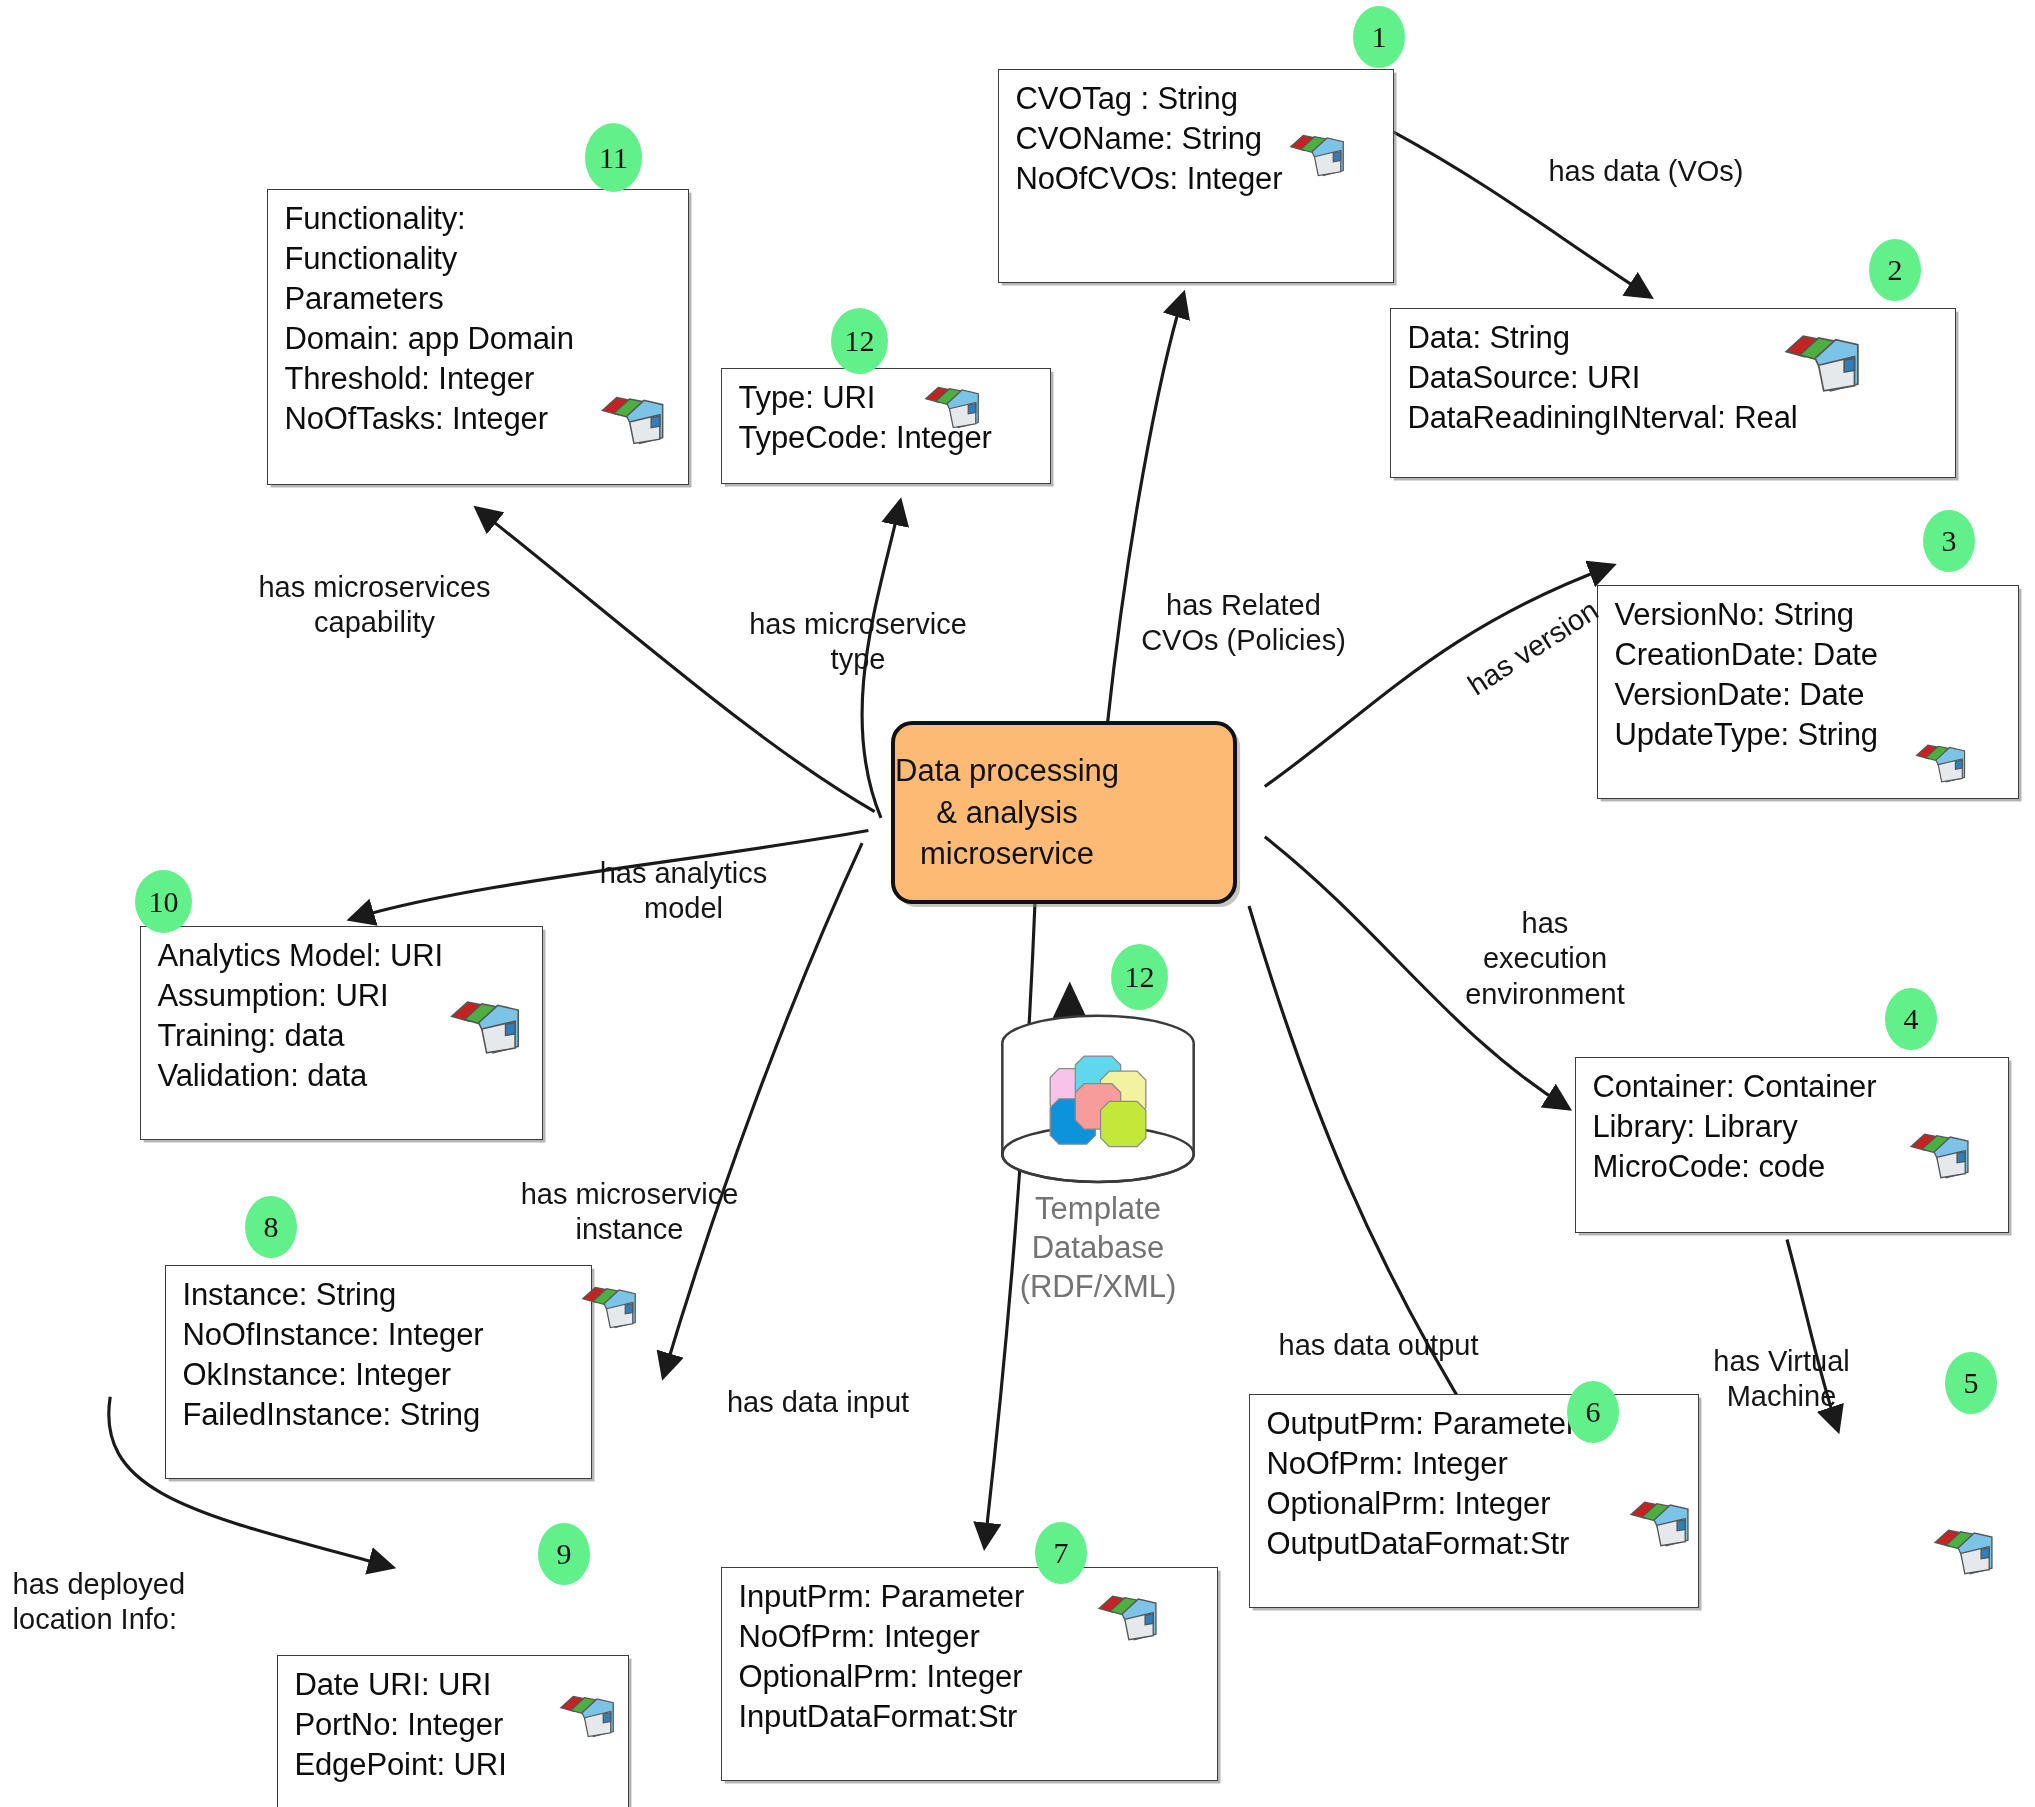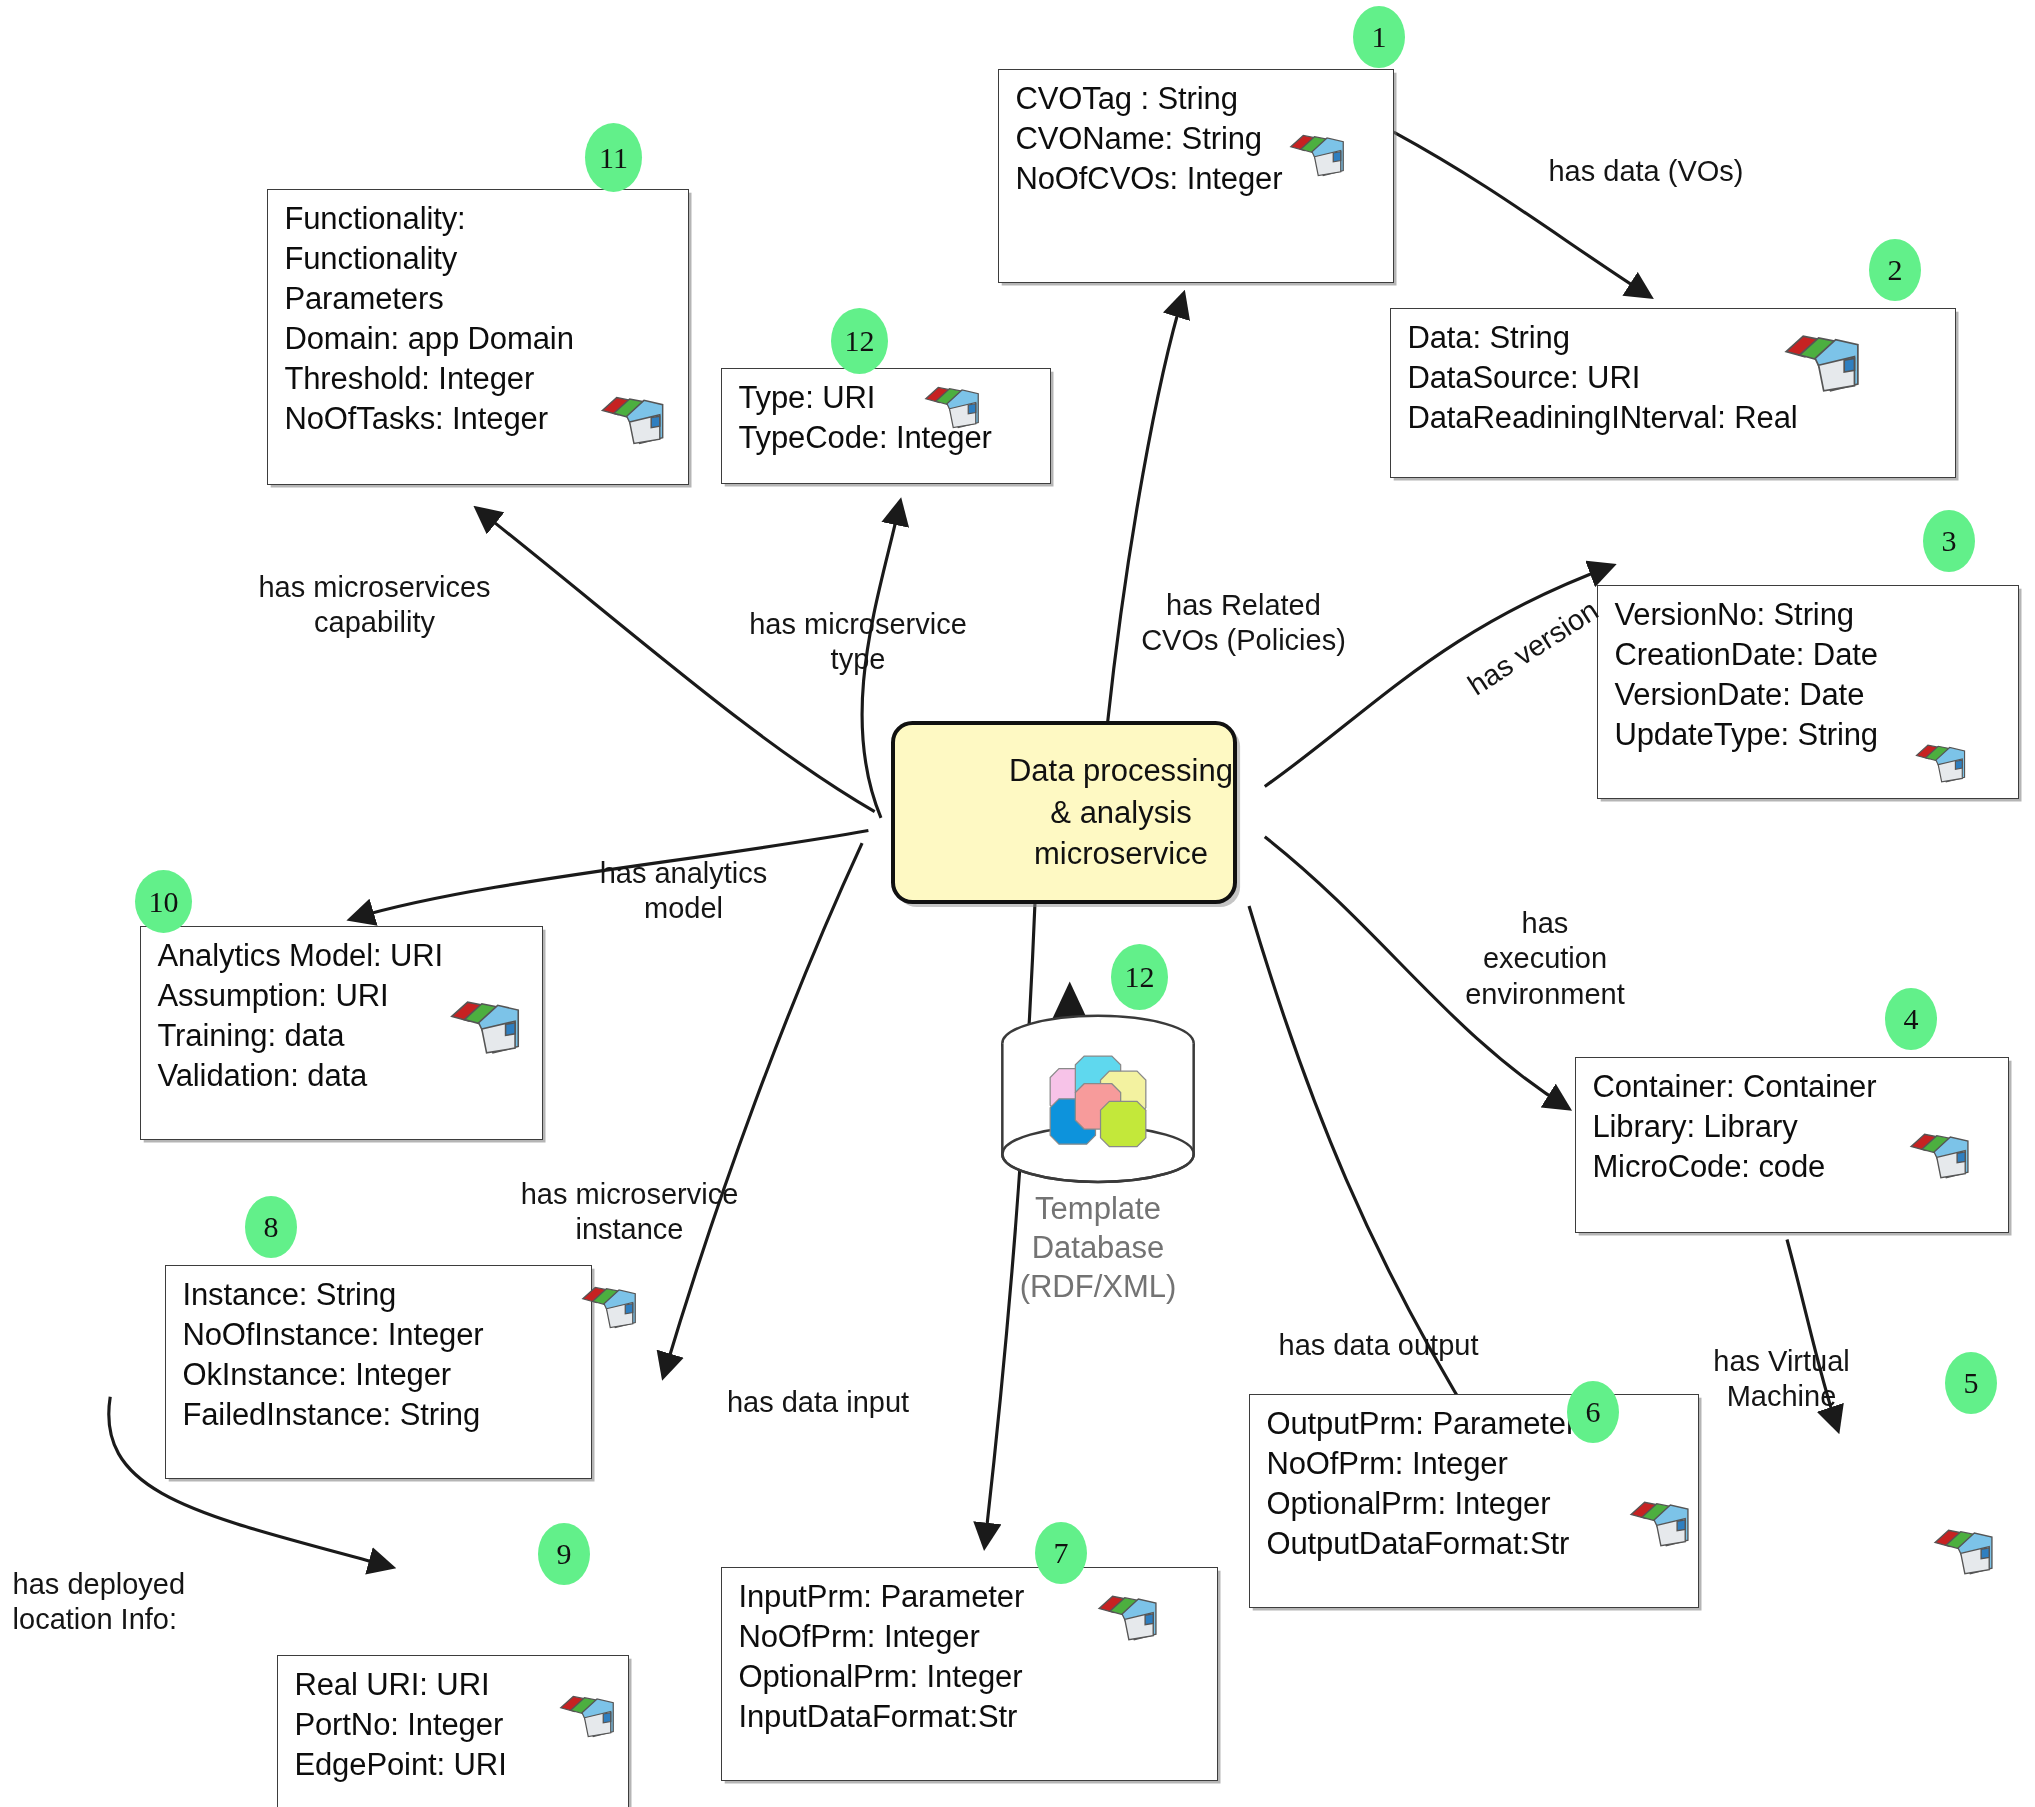--- a/index.html
+++ b/index.html
@@ -6,23 +6,23 @@
   body{font-family:"Liberation Sans","DejaVu Sans",sans-serif;}
   #canvas{position:relative;width:2035px;height:1807px;background:#fff;overflow:hidden;}
   #edges{position:absolute;left:0;top:0;width:2035px;height:1807px;}
 
   .ent{position:absolute;box-sizing:border-box;background:#fff;border:1.9px solid #3d3d3d;
        box-shadow:3.1px 3.1px 0 -0.6px rgba(120,120,120,.55);}
   .ent .lines{position:absolute;left:16.4px;top:8.8px;right:6.3px;
        font-size:31px;line-height:1.30;color:#0d0d0d;letter-spacing:-0.1px;white-space:nowrap;}
   .ent .lines div{height:40px;}
 
-  .center{position:absolute;box-sizing:border-box;background:#fef9c3;border:4.4px solid #111;
+  .center{position:absolute;box-sizing:border-box;background:#fdba74;border:4.4px solid #111;
        border-radius:21.4px;box-shadow:4.4px 4.4px 0 -1.3px rgba(140,140,140,.5);
-       display:flex;align-items:center;justify-content:flex-end;text-align:center;}
+       display:flex;align-items:center;justify-content:flex-start;text-align:center;}
   .center span{font-size:31px;line-height:1.35;color:#111;}
 
   .badge{position:absolute;border-radius:50%;background:#62f08a;color:#111;
        display:flex;align-items:center;justify-content:center;
        font-family:"Liberation Serif","DejaVu Serif",serif;font-size:30px;z-index:6;}
 
   .elabel{position:absolute;font-size:29px;line-height:1.22;color:#151515;
        text-align:center;white-space:pre;z-index:4;}
   .elabel.left{text-align:left;}
 
@@ -229,21 +229,21 @@
       <path d="M44,44 L86,34 L86,68 L50,74 z" fill="#e6e9ec"></path>
       <path d="M74,38 L86,36 L86,50 L74,52 z" fill="#2f7fc0"></path>
     </g>
   </svg>
   <div class="badge" style="left:245px;top:1196px;width:52px;height:62px;">
       <span>8</span>
     </div>
 
   <div class="ent" style="left:277px;top:1655px;width:352px;height:169px;">
     <div class="lines">
-      <div>Real URI: URI</div>
+      <div>Date URI: URI</div>
       <div>PortNo: Integer</div>
       <div>EdgePoint: URI</div>
     </div>
   </div>
   <svg class="docicon" style="left:557px;top:1690px;width:60px;height:53px;" viewBox="0 0 96 84">
     <g stroke="#555" stroke-width="2">
       <path d="M6,28 L26,10 L46,14 L28,34 z" fill="#c62222"></path>
       <path d="M22,32 L44,12 L64,16 L44,38 z" fill="#4caf3f"></path>
       <path d="M40,36 L64,14 L90,20 L90,66 L58,74 z" fill="#7cc3e8"></path>
       <path d="M44,44 L86,34 L86,68 L50,74 z" fill="#e6e9ec"></path>

